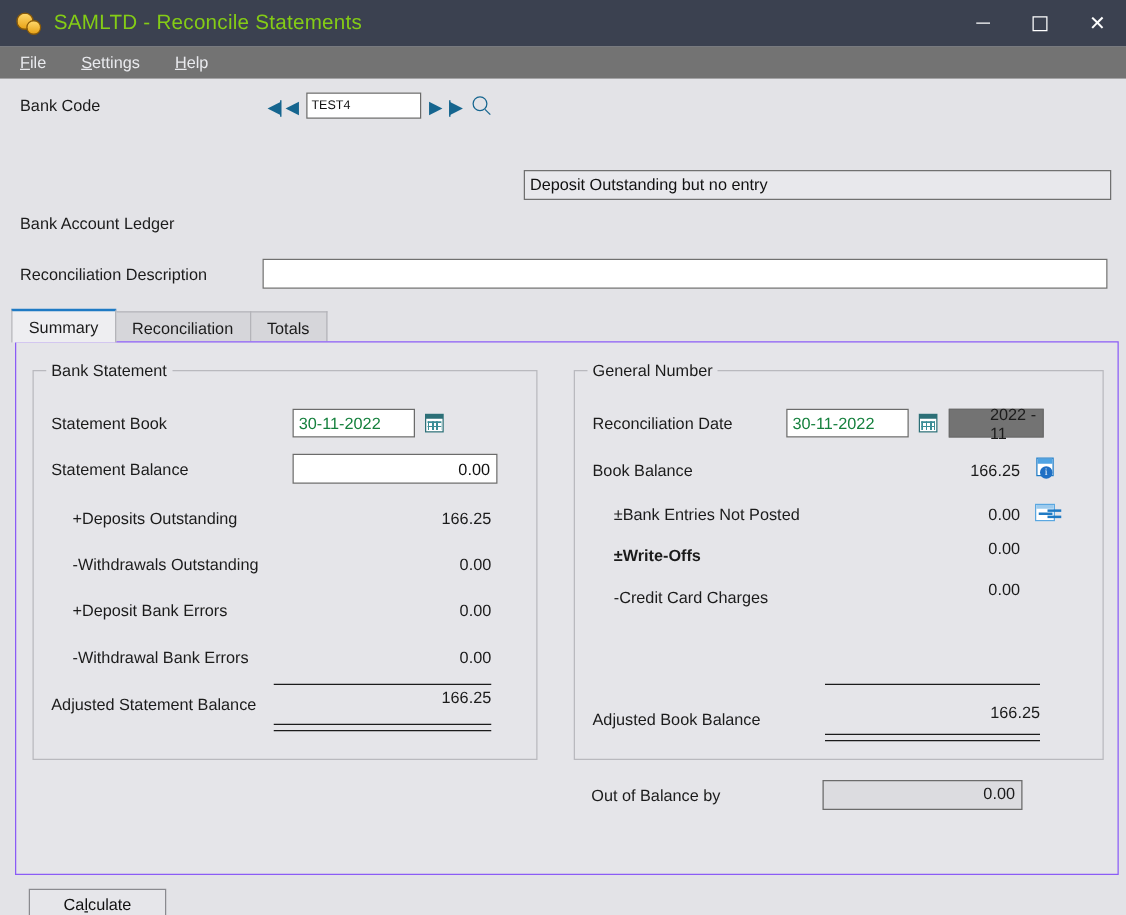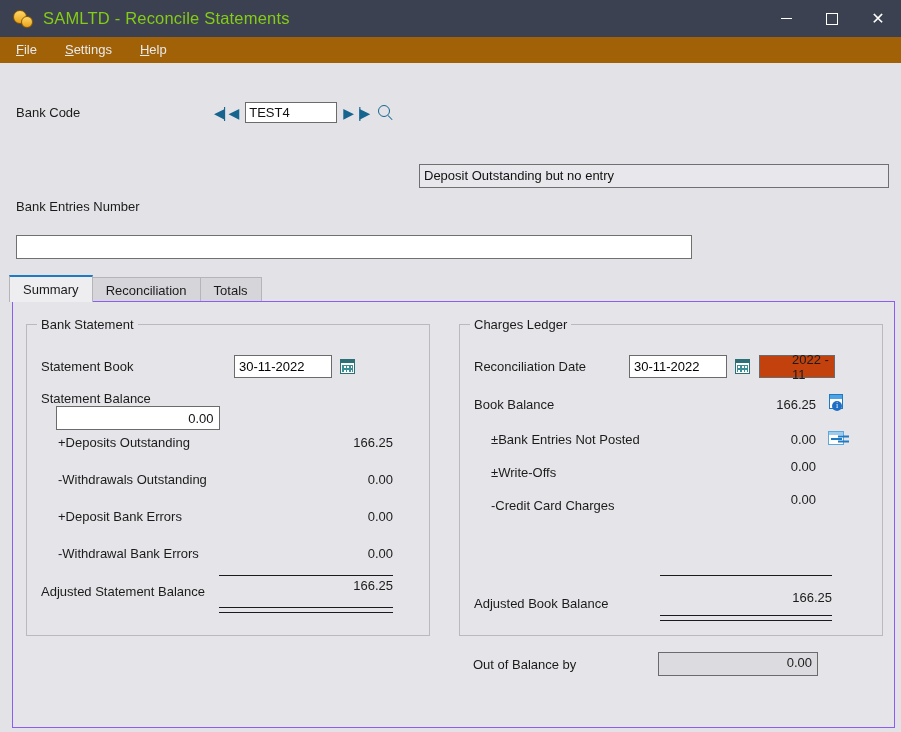--- a/index.html
+++ b/index.html
@@ -58,62 +58,61 @@
   }
   .glyph-max {
     width: 10px; height: 10px;
     border: 1px solid #ffffff;
   }
   .glyph-close { font-size: 16px; line-height: 1; font-family: "DejaVu Sans", sans-serif; }
 
   
   .menubar {
     height: 26px;
-    background: #a16207;
+    background: #737373;
     display: flex;
     align-items: center;
     padding-left: 14px;
   }
   .menu-item {
     color: #e9eaee;
     font-size: 13px;
     padding: 2px 12px 3px 2px;
     margin-right: 14px;
     white-space: nowrap;
   }
   .ul { text-decoration: underline; }
 
   
   .body {
     position: relative;
     height: 599px;
     background: #e3e3e7;
     padding: 0;
-    margin-top: 28px;
   }
   .row { display: flex; align-items: center; }
   .lbl { color: #1b1b1b; font-size: 13px; }
 
   .r-bankcode { position: absolute; left: 16px; top: 11px; }
   .r-bankcode .lbl { width: 196px; }
   .nav-arrow {
     color: #15658f;
     font-size: 14px;
     line-height: 1;
     padding: 0 2px;
     display: flex; align-items: center;
     user-select: none;
   }
   .nav-arrow.first, .nav-arrow.last { letter-spacing: -2px; }
   .input-code {
     width: 92px; height: 21px;
     border: 1px solid #6b6b6b;
     background: #ffffff;
     font-family: "Liberation Sans", sans-serif;
-    font-size: 13px;
+    font-size: 10px;
     padding: 0 3px;
     margin: 0 4px;
     box-sizing: border-box;
     color: #111;
   }
   .finder {
     margin-left: 7px;
     width: 17px; height: 17px;
     position: relative;
     display: inline-block;
@@ -229,21 +228,21 @@
   }
 
   .date-input {
     width: 98px; height: 23px;
     border: 1px solid #6b6b6b;
     background: #ffffff;
     font-size: 13px;
     padding: 1px 4px;
     box-sizing: border-box;
     font-family: "Liberation Sans", sans-serif;
-    color: #000000;
+    color: #15803d;
   }
   .cal-icon {
     width: 15px; height: 15px;
     margin-left: 8px;
     border: 1.4px solid #2c6f77;
     border-top: 4px solid #2c6f77;
     background: #ffffff;
     box-sizing: border-box;
     position: relative;
   }
@@ -251,21 +250,21 @@
     content: "";
     position: absolute;
     left: 1px; top: 2px; right: 1px; bottom: 1px;
     background:
       repeating-linear-gradient(to right, #3b8d96 0 1.5px, transparent 1.5px 3.5px),
       repeating-linear-gradient(to bottom, #3b8d96 0 1.5px, transparent 1.5px 3.5px);
   }
   .period-box {
     width: 76px; height: 23px;
     border: 1px solid #6b6b6b;
-    background: #c2410c;
+    background: #737373;
     font-size: 13px;
     box-sizing: border-box;
     display: flex; align-items: center; justify-content: center;
     margin-left: 9px;
     color: #1b1b1b;
     padding-left: 32px;
   }
   .money-input {
     width: 164px; height: 24px;
     border: 1px solid #6b6b6b;
@@ -400,24 +399,25 @@
     <div class="nav-arrow">▶</div>
     <div class="nav-arrow last">|▶</div>
     <div class="finder">
       <span class="lens"></span>
         <span class="handle"></span>
     </div>
   </div>
   <div class="desc-field">Deposit Outstanding but no entry</div>
 
   <div class="row r-acct">
-    <div class="lbl">Bank Entries Number</div>
+    <div class="lbl">Bank Account Ledger</div>
   </div>
 
   <div class="row r-recdesc">
+    <div class="lbl">Reconciliation Description</div>
     <input class="recdesc-field" value="" style="">
   </div>
 
   <div class="tabs">
     <div class="tab active">
       <span>Summary</span>
     </div>
     <div class="tab">
       <span>Reconciliation</span>
     </div>
@@ -430,21 +430,21 @@
 
     <div class="group" id="grp-bank">
       <div class="group-title">Bank Statement</div>
 
       <div class="fld-row" style="left:14px; top:30px;">
         <div class="fld-label" style="width:193px;">Statement Book</div>
         <input class="date-input" value="30-11-2022" style="">
         <div class="cal-icon"></div>
       </div>
 
-      <div class="fld-row" style="left:14px; top:66px;flex-direction:column;">
+      <div class="fld-row" style="left:14px; top:66px;">
         <div class="fld-label" style="width:193px;">Statement Balance</div>
         <input class="money-input" value="0.00" style="">
       </div>
 
       <div class="fld-label" style="position:absolute; left:31px; top:110px;">+Deposits Outstanding</div>
       <div class="amount" style="left:236px; top:110px; width:130px;">166.25</div>
 
       <div class="fld-label" style="position:absolute; left:31px; top:147px;">-Withdrawals Outstanding</div>
       <div class="amount" style="left:236px; top:147px; width:130px;">0.00</div>
 
@@ -454,38 +454,38 @@
       <div class="fld-label" style="position:absolute; left:31px; top:221px;">-Withdrawal Bank Errors</div>
       <div class="amount" style="left:236px; top:221px; width:130px;">0.00</div>
 
       <div class="rule-single" style="left:192px; top:250px; width:174px;"></div>
       <div class="fld-label" style="position:absolute; left:14px; top:259px;">Adjusted Statement Balance</div>
       <div class="amount" style="left:236px; top:253px; width:130px;">166.25</div>
       <div class="rule-double" style="left:192px; top:282px; width:174px;"></div>
     </div>
 
     <div class="group" id="grp-gl">
-      <div class="group-title">Charges Ledger</div>
+      <div class="group-title">General Number</div>
 
       <div class="fld-row" style="left:14px; top:30px;">
         <div class="fld-label" style="width:155px;">Reconciliation Date</div>
         <input class="date-input" value="30-11-2022" style="">
         <div class="cal-icon"></div>
         <div class="period-box">2022 - 11</div>
       </div>
 
       <div class="fld-label" style="position:absolute; left:14px; top:72px;">Book Balance</div>
       <div class="amount" style="left:248px; top:72px; width:108px;">166.25</div>
       <div class="drill-info" style="left:369px; top:69px;"></div>
 
       <div class="fld-label" style="position:absolute; left:31px; top:107px;">±Bank Entries Not Posted</div>
       <div class="amount" style="left:248px; top:107px; width:108px;">0.00</div>
       <div class="drill-go" style="left:368px; top:106px;"></div>
 
-      <div class="fld-label" style="position:absolute; left:31px; top:140px;">±Write-Offs</div>
+      <div class="fld-label" style="position:absolute; left:31px; top:140px;font-weight:bold;">±Write-Offs</div>
       <div class="amount" style="left:248px; top:134px; width:108px;">0.00</div>
 
       <div class="fld-label" style="position:absolute; left:31px; top:173px;">-Credit Card Charges</div>
       <div class="amount" style="left:248px; top:167px; width:108px;">0.00</div>
 
       <div class="rule-single" style="left:200px; top:250px; width:172px;"></div>
       <div class="fld-label" style="position:absolute; left:14px; top:271px;">Adjusted Book Balance</div>
       <div class="amount" style="left:248px; top:265px; width:124px;">166.25</div>
       <div class="rule-double" style="left:200px; top:290px; width:172px;"></div>
     </div>

